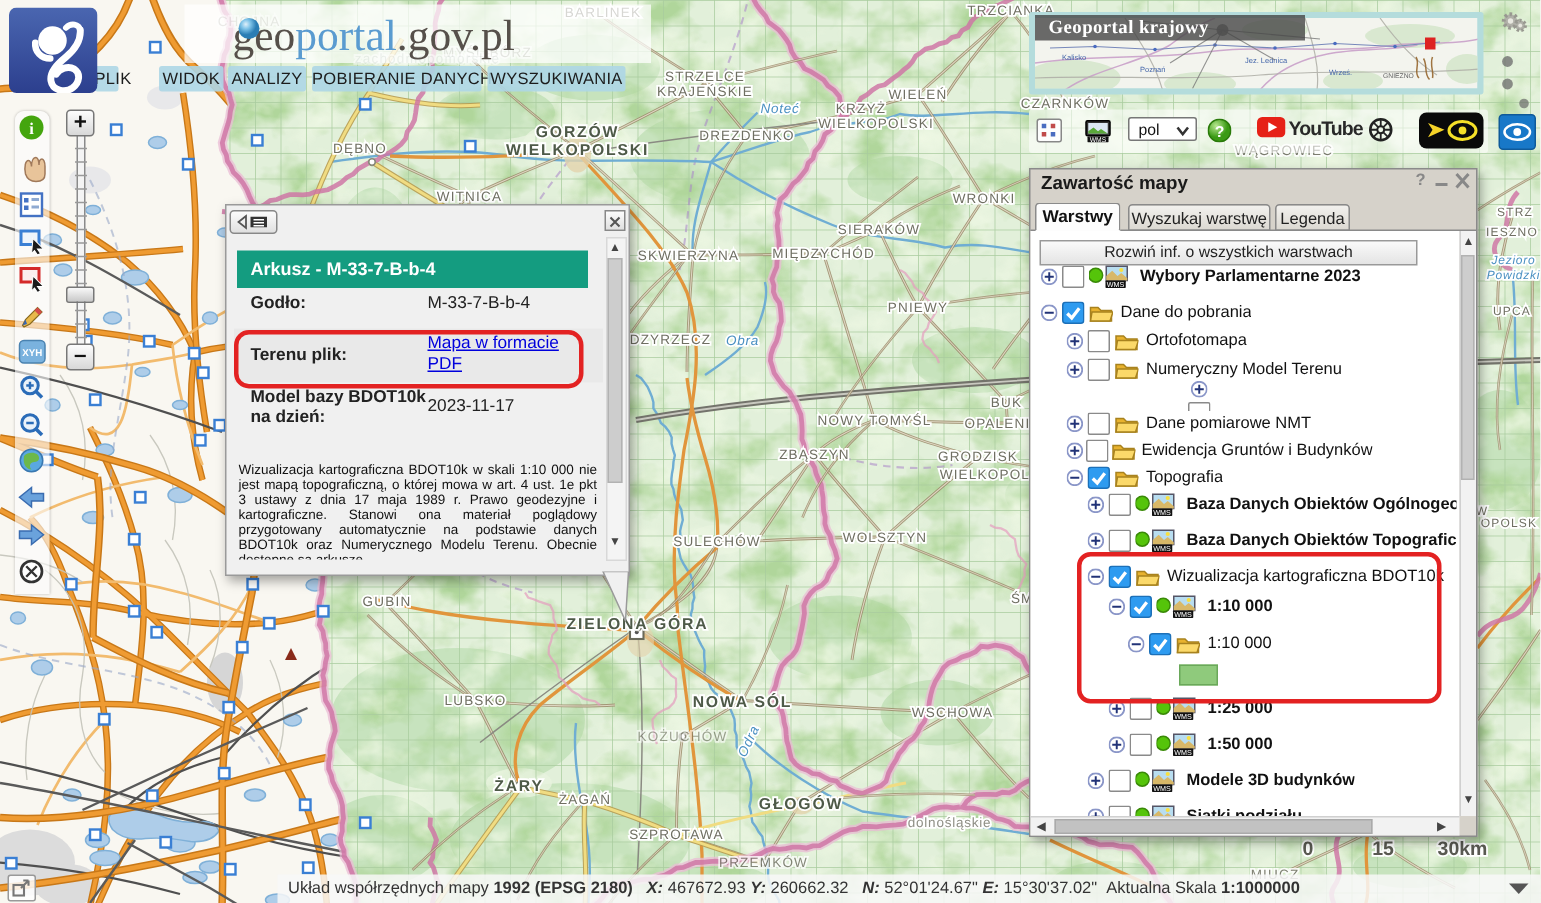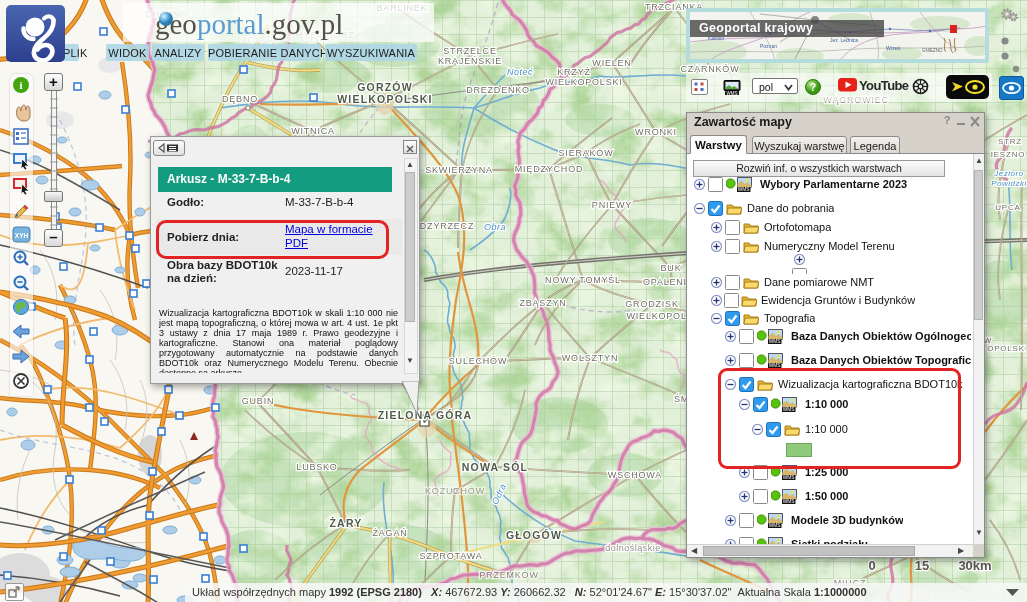--- a/index.html
+++ b/index.html
@@ -788,24 +788,24 @@
 
   <div class="abs" style="left:404px;top:158px;width:12px;height:214px;background:#f4f4f4;border:1px solid #d8d8d8;"></div>
   <div class="abs" style="left:405px;top:160px;width:10px;height:10px;color:#444;font-size:8px;text-align:center;line-height:10px;">▲</div>
   <div class="abs" style="left:405px;top:172px;width:10px;height:150px;background:#cdcdcd;border:1px solid #b2b2b2;box-sizing:border-box;"></div>
   <div class="abs" style="left:405px;top:356px;width:10px;height:10px;color:#444;font-size:8px;text-align:center;line-height:10px;">▼</div>
 
   <div class="abs" style="left:158px;top:167px;width:234px;height:25px;background:#149c80;color:#fff;font-size:12px;font-weight:bold;line-height:25px;padding-left:9px;box-sizing:border-box;">Arkusz - M-33-7-B-b-4</div>
   <div class="abs" style="left:167px;top:196px;width:110px;font-size:11.5px;font-weight:bold;color:#222;">Godło:</div>
   <div class="abs" style="left:285px;top:196px;width:120px;font-size:11.5px;color:#222;">M-33-7-B-b-4</div>
   <div class="abs" style="left:156px;top:219px;width:246px;height:36px;background:#e9e9e9;"></div>
-  <div class="abs" style="left:167px;top:231px;width:110px;font-size:11.5px;font-weight:bold;color:#222;">Pobierz dnia:</div>
+  <div class="abs" style="left:167px;top:231px;width:110px;font-size:11.5px;font-weight:bold;color:#222;">Terenu plik:</div>
   <div class="abs" style="left:285px;top:223px;width:95px;font-size:11.5px;color:#0000dd;text-decoration:underline;line-height:13.5px;">Mapa w formacie PDF</div>
   <div class="abs" style="left:156px;top:220px;width:227px;height:33px;border:3px solid #e32222;border-radius:10px;"></div>
-  <div class="abs" style="left:167px;top:259px;width:118px;font-size:11.5px;font-weight:bold;color:#222;line-height:13px;">Obra bazy BDOT10k na dzień:</div>
+  <div class="abs" style="left:167px;top:259px;width:118px;font-size:11.5px;font-weight:bold;color:#222;line-height:13px;">Model bazy BDOT10k na dzień:</div>
   <div class="abs" style="left:285px;top:265px;width:120px;font-size:11.5px;color:#222;">2023-11-17</div>
   <div class="abs" style="left:159px;top:308px;width:239px;font-size:9px;color:#111;line-height:10px;text-align:justify;height:65px;overflow:hidden;">Wizualizacja kartograficzna BDOT10k w skali 1:10 000 nie jest mapą topograficzną, o której mowa w art. 4 ust. 1e pkt 3 ustawy z dnia 17 maja 1989 r. Prawo geodezyjne i kartograficzne. Stanowi ona materiał poglądowy przygotowany automatycznie na podstawie danych BDOT10k oraz Numerycznego Modelu Terenu. Obecnie dostępne są arkusze</div>
 
   <div class="abs" style="left:686px;top:112px;width:299px;height:446px;background:#d6d2ca;border:1px solid #8a8a8a;box-sizing:border-box;box-shadow:2px 3px 7px rgba(0,0,0,0.35);"></div>
   <div class="abs" style="left:694px;top:115px;font-size:12.5px;font-weight:bold;color:#1a1a1a;">Zawartość mapy</div>
   <div class="abs" style="left:940px;top:114px;width:14px;height:13px;color:#888;font-size:11px;font-weight:bold;text-align:center;">?</div>
   <div class="abs" style="left:955px;top:114px;width:12px;height:13px;"><svg width="12" height="13">
         <line x1="2" y1="9" x2="10" y2="9" stroke="#888" stroke-width="2"></line>
       </svg></div>
   <div class="abs" style="left:969px;top:114px;width:12px;height:13px;"><svg width="12" height="13">
@@ -1185,21 +1185,21 @@
         <line x1="125" y1="8" x2="160" y2="28"></line>
         <line x1="125" y1="8" x2="105" y2="47"></line>
         <line x1="125" y1="8" x2="190" y2="14"></line>
         <line x1="125" y1="8" x2="70" y2="2"></line>
       </g>
     <g stroke="#96662e" stroke-width="1" fill="none" opacity="0.9">
       <path d="M254,26 C257,31 252,36 256,40 M259,27 C262,32 259,37 263,41 M265,26 C263,31 266,36 265,40"></path>
     </g>
     <text x="232" y="40" font-size="4.5" fill="#666" font-family="Liberation Sans">GNIEZNO</text>
   </svg>
-  <div class="abs" style="left:690px;top:20px;width:194px;height:17px;background:rgba(70,70,70,0.8);color:#fff;font-size:12.5px;font-weight:bold;line-height:17px;padding-left:9px;box-sizing:border-box;letter-spacing:0.3px;">Geoportal krajowy</div>
+  <div class="abs" style="left:690px;top:10px;width:180px;height:17px;background:rgba(70,70,70,0.8);color:#fff;font-size:12.5px;font-weight:bold;line-height:17px;padding-left:9px;box-sizing:border-box;letter-spacing:0.3px;font-family:Liberation Serif, serif;">Geoportal krajowy</div>
 
   <div class="abs" style="left:686px;top:73px;width:306px;height:29px;background:rgba(255,255,255,0.55);border-radius:2px;"></div>
 
   <div class="abs" style="left:691px;top:79px;width:15px;height:14px;background:#fdfdfd;border:1px solid #888;border-radius:2px;">
     <svg width="15" height="14">
         <g>
           <rect x="2.5" y="2.5" width="3" height="3" fill="#4a6cc0"></rect>
           <rect x="8.5" y="2.5" width="3" height="3" fill="#c04a4a"></rect>
           <rect x="2.5" y="8" width="3" height="3" fill="#c04a4a"></rect>
           <rect x="8.5" y="8" width="3" height="3" fill="#4a6cc0"></rect>

